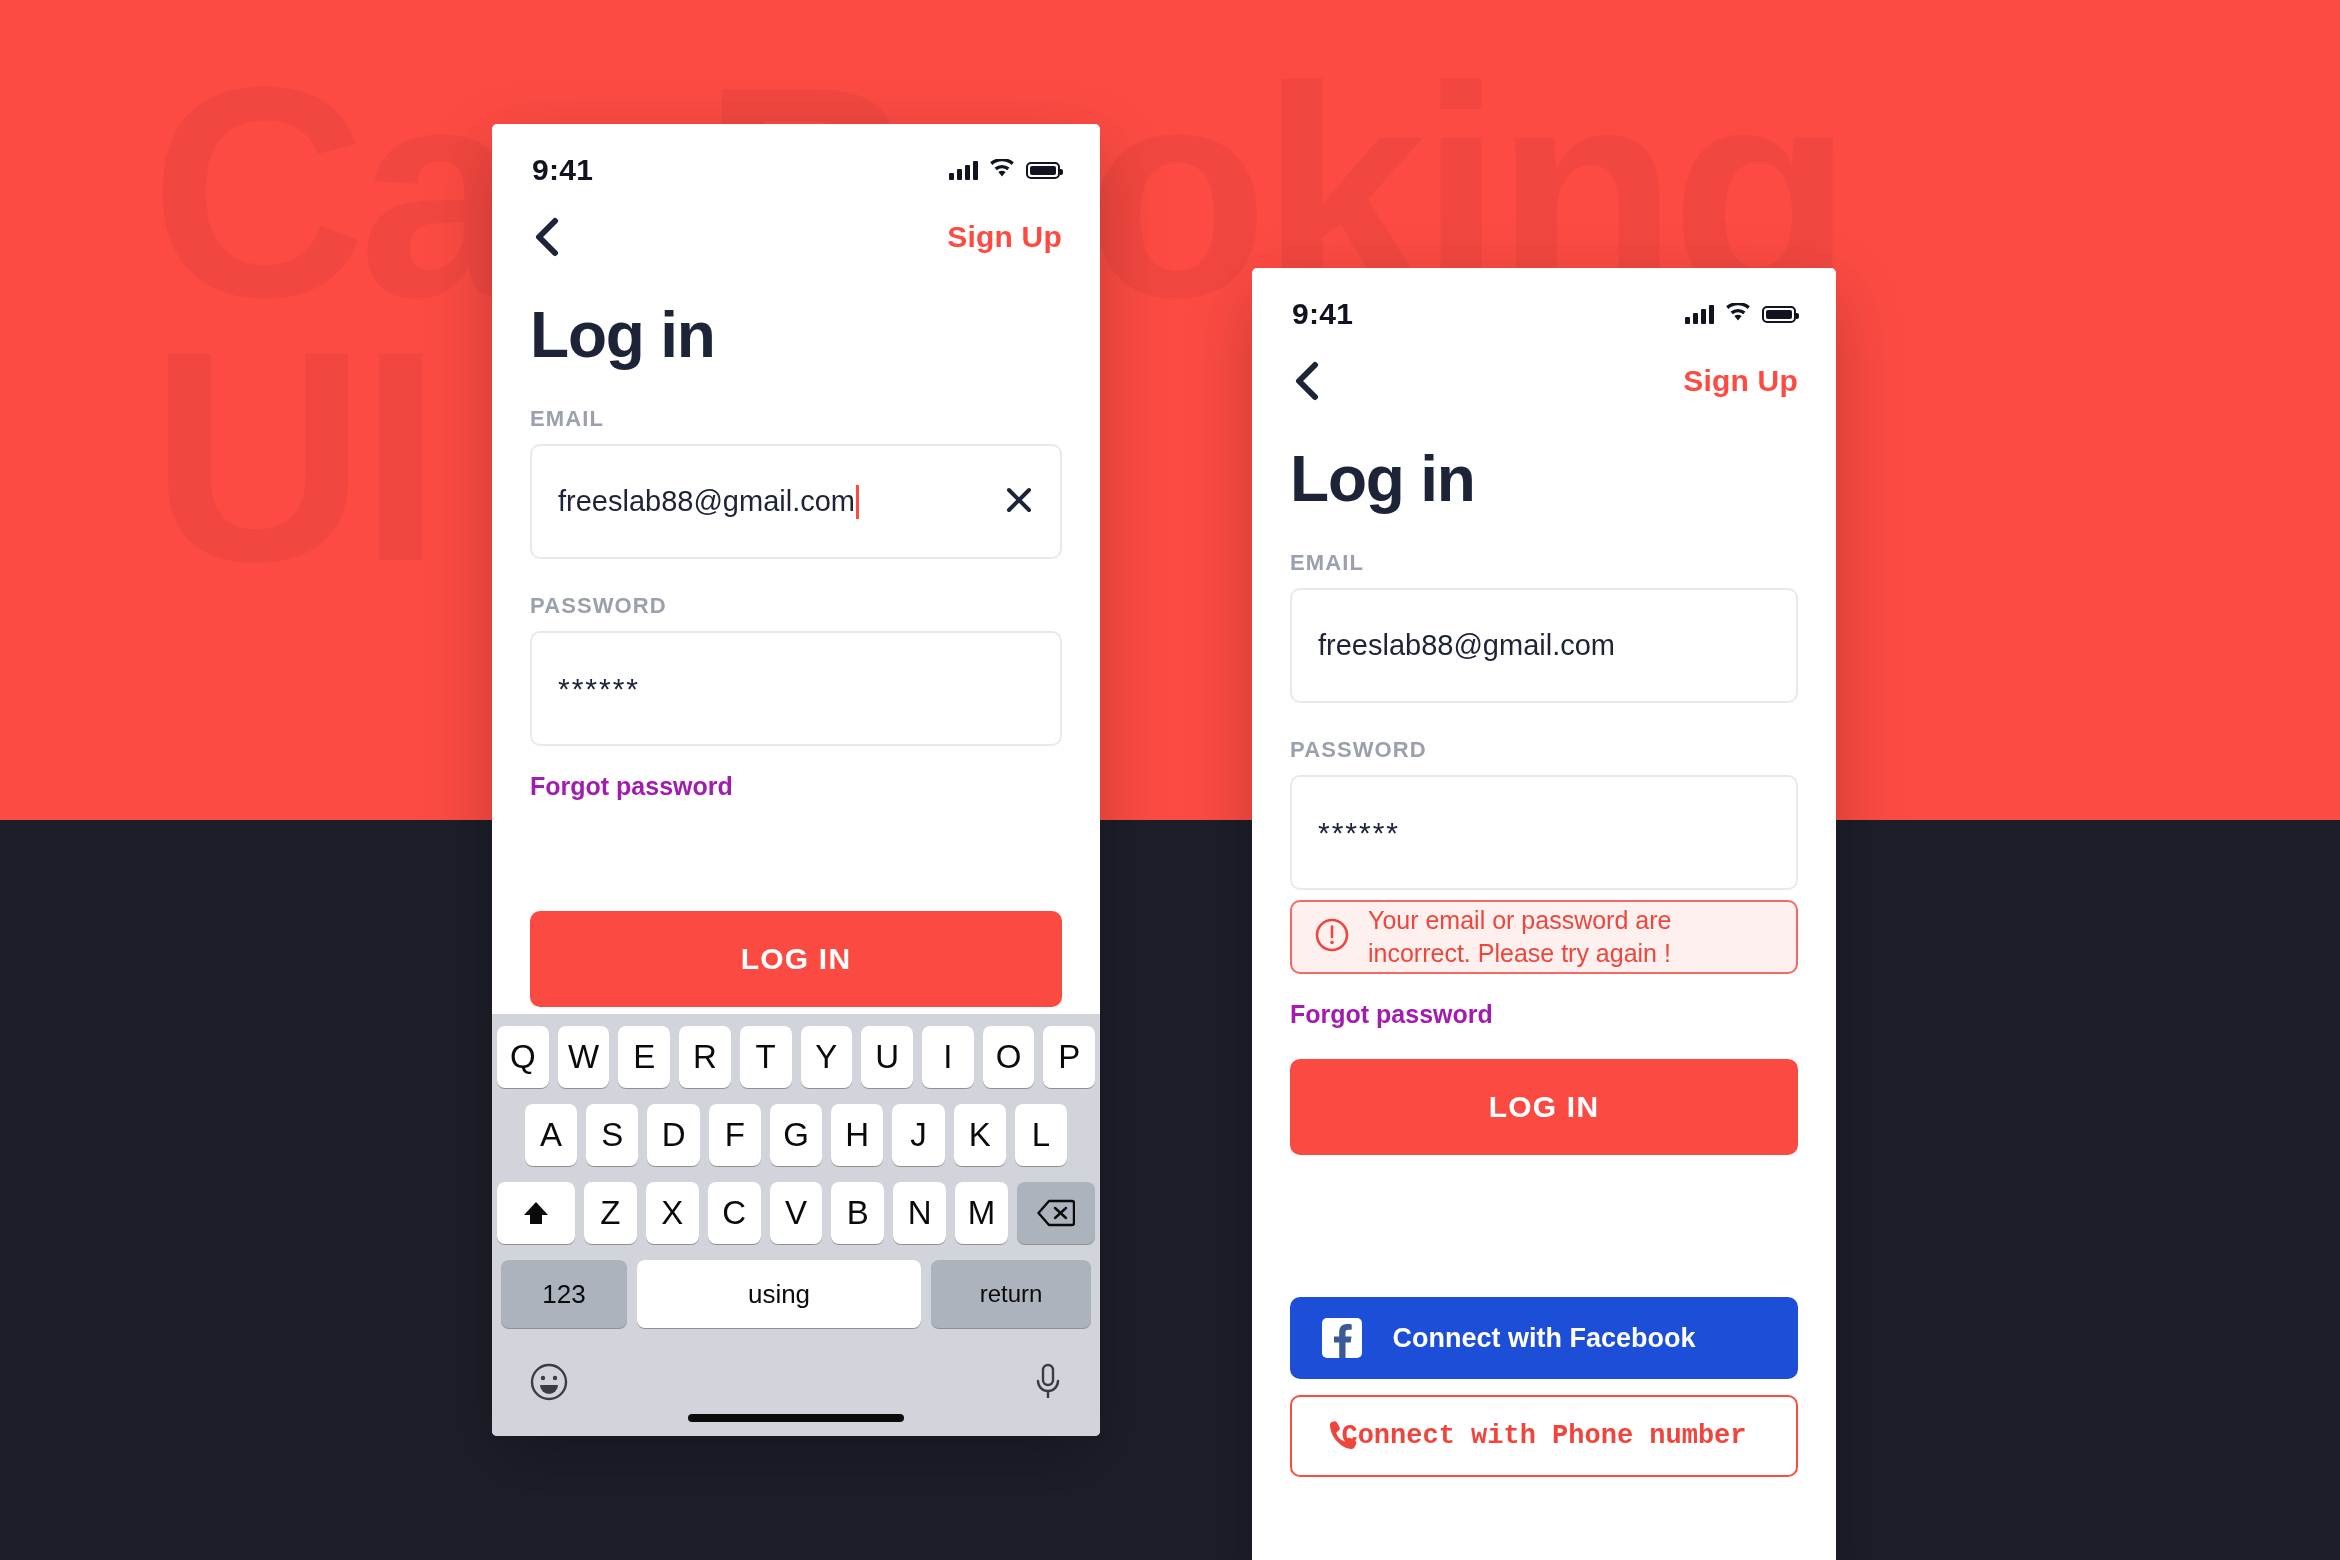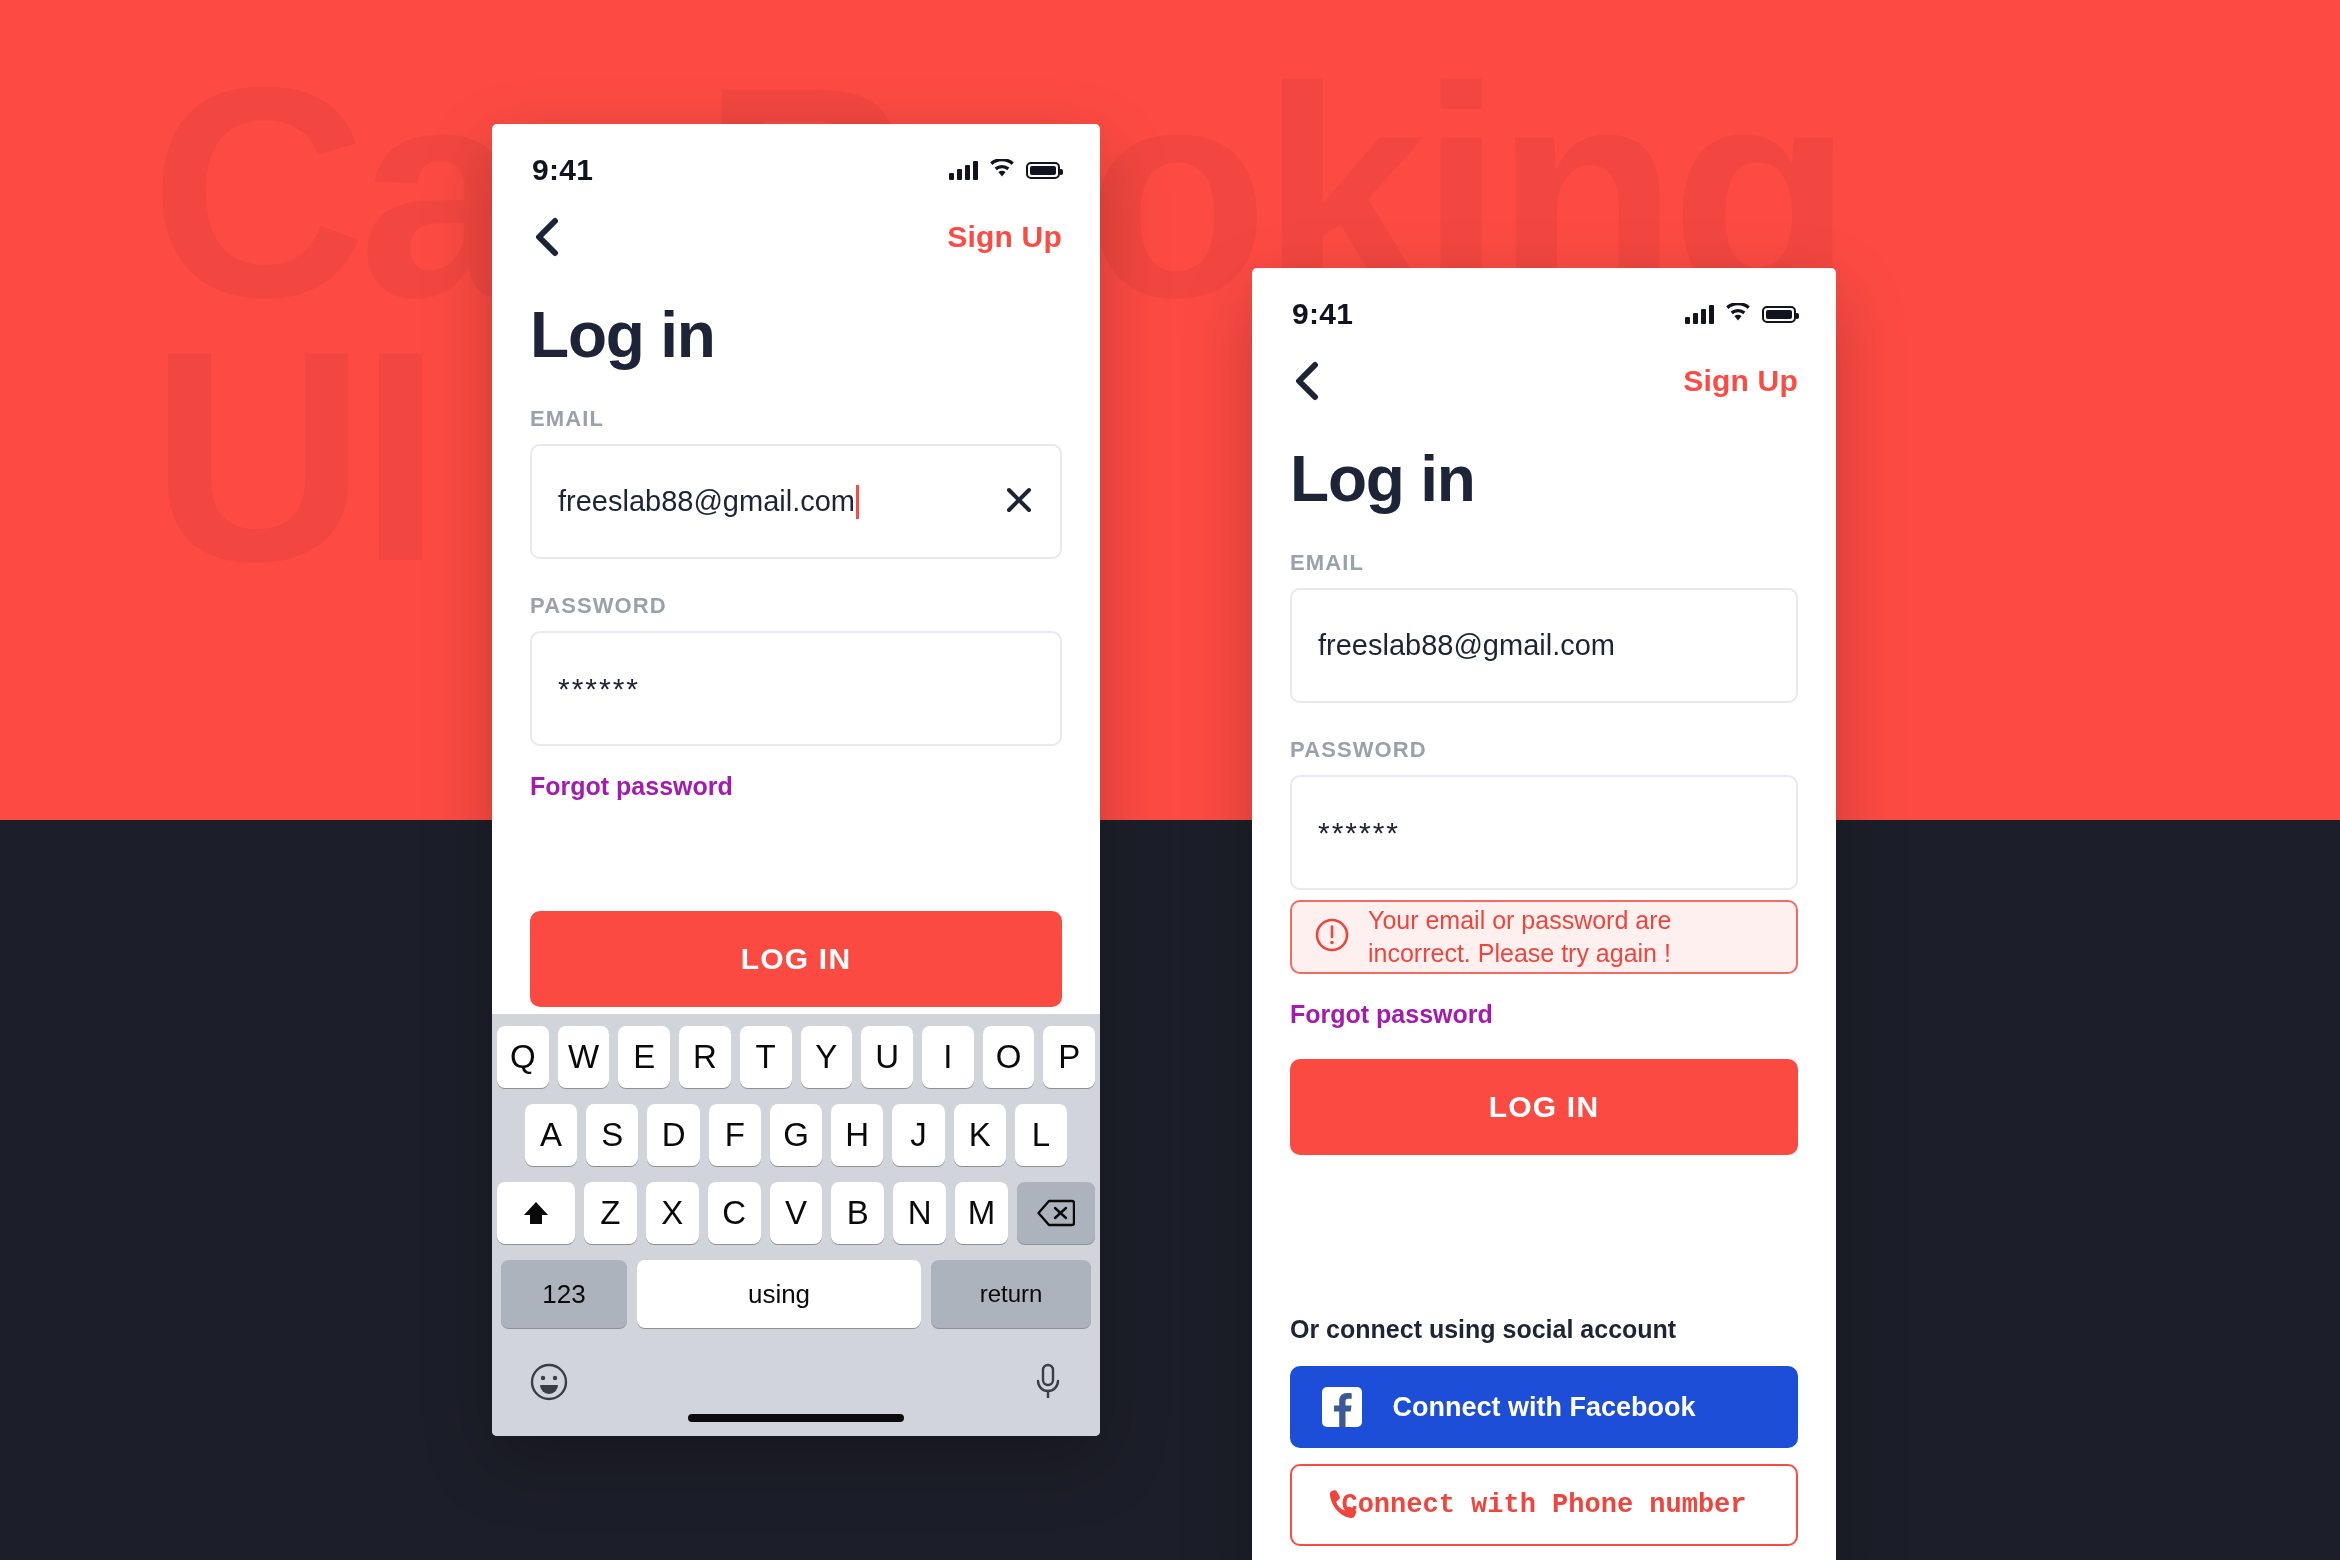--- a/index.html
+++ b/index.html
@@ -429,21 +429,20 @@
       </div>
 
       <div class="forgot">Forgot password</div>
 
       <div style="height:30px"></div>
 
       <div class="btn-primary">LOG IN</div>
 
       <div style="height:142px"></div>
 
-      <div class="social-heading">Or connect using social account</div>
 
       <div class="btn-social btn-fb" style="margin-bottom:16px">
         <span class="s-icon">
           <svg width="40" height="40" viewBox="0 0 40 40">
               <rect x="0" y="0" width="40" height="40" rx="5" fill="#ffffff"></rect>
               <path d="M23.5 40V24.5h5.2l.8-6h-6v-3.8c0-1.7.5-2.9 3-2.9h3.2V6.4c-.6-.1-2.5-.3-4.7-.3-4.6 0-7.8 2.8-7.8 8v4.4h-5.2v6h5.2V40h6.3z" fill="#3b5998"></path>
             </svg>
         </span>
         <span class="s-label">Connect with Facebook</span>
       </div>

